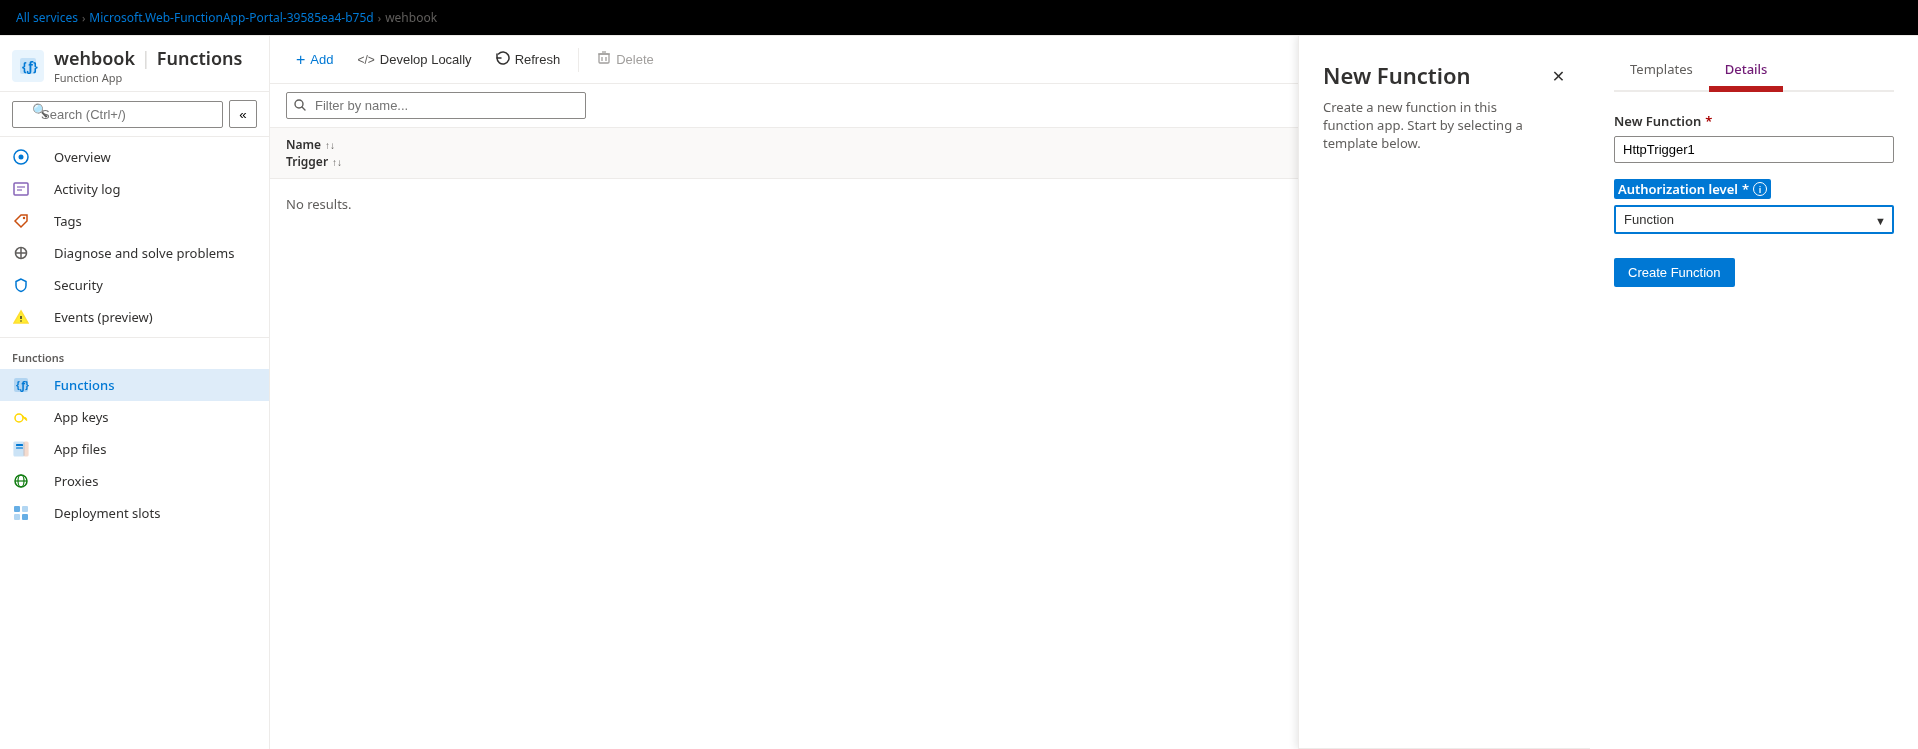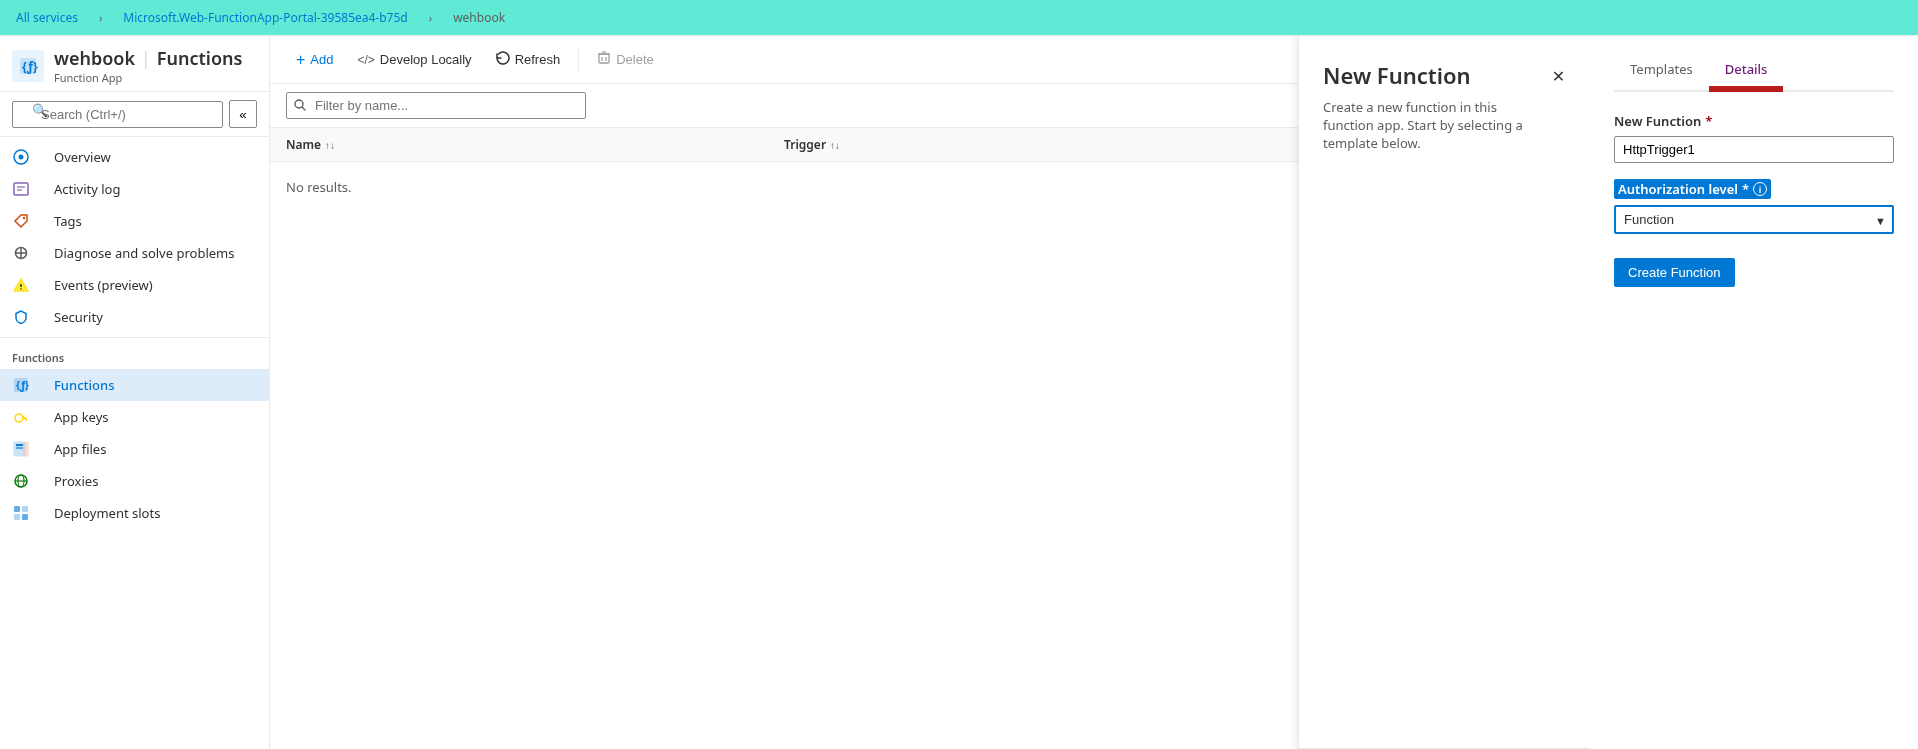--- a/index.html
+++ b/index.html
@@ -1,19 +1,19 @@
 <!DOCTYPE html>
 <html><head>
   <meta charset="utf-8">
   <style>
     * { box-sizing: border-box; margin: 0; padding: 0; }
     body { font-family: 'Segoe UI', system-ui, -apple-system, sans-serif; font-size: 13px; color: #323130; background: #f3f2f1; display: flex; flex-direction: column; height: 749px; overflow: hidden; }
 
     
-    .breadcrumb-bar { background: #5eead4; padding: 6px 16px; display: flex; align-items: center; gap: 21px; font-size: 12px; border-bottom: 1px solid #edebe9; min-height: 36px; }
+    .breadcrumb-bar { background: #000000; padding: 6px 16px; display: flex; align-items: center; gap: 4px; font-size: 12px; border-bottom: 1px solid #edebe9; min-height: 36px; }
     .breadcrumb-link { color: #0078d4; text-decoration: none; cursor: pointer; }
     .breadcrumb-sep { color: #605e5c; font-size: 11px; }
     .breadcrumb-current { color: #605e5c; }
 
     
     .main-layout { display: flex; flex: 1; overflow: hidden; }
 
     
     .sidebar { width: 270px; background: #fff; border-right: 1px solid #edebe9; display: flex; flex-direction: column; overflow: hidden; flex-shrink: 0; }
     .sidebar-header { padding: 10px 12px 6px; display: flex; align-items: center; gap: 10px; border-bottom: 1px solid #edebe9; }
@@ -38,21 +38,21 @@
     .toolbar-btn { display: flex; align-items: center; gap: 5px; padding: 5px 10px; background: transparent; border: none; cursor: pointer; color: #323130; font-size: 13px; border-radius: 2px; }
     .toolbar-btn.disabled { color: #a19f9d; cursor: default; }
     .toolbar-sep { width: 1px; height: 24px; background: #edebe9; margin: 0 4px; }
 
     .content-filter { padding: 8px 16px; border-bottom: 1px solid #edebe9; }
     .filter-input-wrap { position: relative; display: inline-flex; align-items: center; }
     .filter-input { padding: 5px 8px 5px 28px; border: 1px solid #8a8886; border-radius: 2px; font-size: 13px; width: 300px; outline: none; }
     .filter-icon { position: absolute; left: 8px; color: #605e5c; font-size: 13px; }
 
     .content-table { flex: 1; overflow-y: auto; }
-    .table-header { display: grid; grid-template-columns: 1fr 1fr; padding: 8px 16px; border-bottom: 1px solid #edebe9; background: #faf9f8; }
+    .table-header { display: grid; grid-template-columns: 1fr; padding: 8px 16px; border-bottom: 1px solid #edebe9; background: #faf9f8; }
     .th { font-size: 12px; font-weight: 600; color: #323130; display: flex; align-items: center; gap: 4px; cursor: pointer; }
     .sort-arrows { font-size: 10px; color: #605e5c; }
     .table-empty { padding: 16px; color: #605e5c; font-size: 13px; }
 
     
     .right-panel { width: 620px; background: #fff; border-left: 1px solid #edebe9; display: flex; overflow-y: auto; flex-shrink: 0; box-shadow: -2px 0 8px rgba(0,0,0,0.1); }
     .panel-header { display: flex; align-items: flex-start; justify-content: space-between; padding: 24px 24px 16px; border-bottom: 1px solid #edebe9; }
     .panel-title { font-size: 22px; font-weight: 600; color: #323130; }
     .panel-subtitle { font-size: 13px; color: #605e5c; margin-top: 8px; max-width: 480px; line-height: 1.4; }
     .close-btn { width: 32px; height: 32px; background: transparent; border: none; cursor: pointer; display: flex; align-items: center; justify-content: center; color: #323130; font-size: 16px; border-radius: 2px; }
@@ -157,34 +157,34 @@
           <svg width="16" height="16" viewBox="0 0 16 16" fill="none">
               <path d="M8 2v12M2 8h12" stroke="#605e5c" stroke-width="1.5"></path>
               <circle cx="8" cy="8" r="5.5" stroke="#605e5c" stroke-width="1.5"></circle>
             </svg>
         </span>
         <span>Diagnose and solve problems</span>
       </div>
       <div class="nav-item">
         <span class="nav-icon">
           <svg width="16" height="16" viewBox="0 0 16 16" fill="none">
+              <path d="M8 2L3 4.5v4c0 2.8 2.2 5.4 5 6 2.8-.6 5-3.2 5-6v-4L8 2z" stroke="#0078d4" stroke-width="1.5"></path>
+            </svg>
+        </span>
+        <span>Security</span>
+      </div>
+      <div class="nav-item">
+        <span class="nav-icon">
+          <svg width="16" height="16" viewBox="0 0 16 16" fill="none">
               <polygon points="8,2 15,14 1,14" stroke="#ffd700" stroke-width="1.5" fill="#ffea00" opacity="0.8"></polygon>
               <line x1="8" y1="7" x2="8" y2="10" stroke="#323130" stroke-width="1.5"></line>
               <circle cx="8" cy="12" r="0.8" fill="#323130"></circle>
             </svg>
         </span>
         <span>Events (preview)</span>
-      </div>
-      <div class="nav-item">
-        <span class="nav-icon">
-          <svg width="16" height="16" viewBox="0 0 16 16" fill="none">
-              <path d="M8 2L3 4.5v4c0 2.8 2.2 5.4 5 6 2.8-.6 5-3.2 5-6v-4L8 2z" stroke="#0078d4" stroke-width="1.5"></path>
-            </svg>
-        </span>
-        <span>Security</span>
       </div>
 
       <div class="nav-section-label">Functions</div>
       <div class="nav-item active">
         <span class="nav-icon">
           <svg width="16" height="16" viewBox="0 0 16 16" fill="none">
               <rect x="1" y="1" width="14" height="14" rx="2" fill="#0078d4" opacity="0.2"></rect>
               <text x="3" y="12" font-size="10" fill="#0078d4" font-weight="bold">{ƒ}</text>
             </svg>
         </span>

